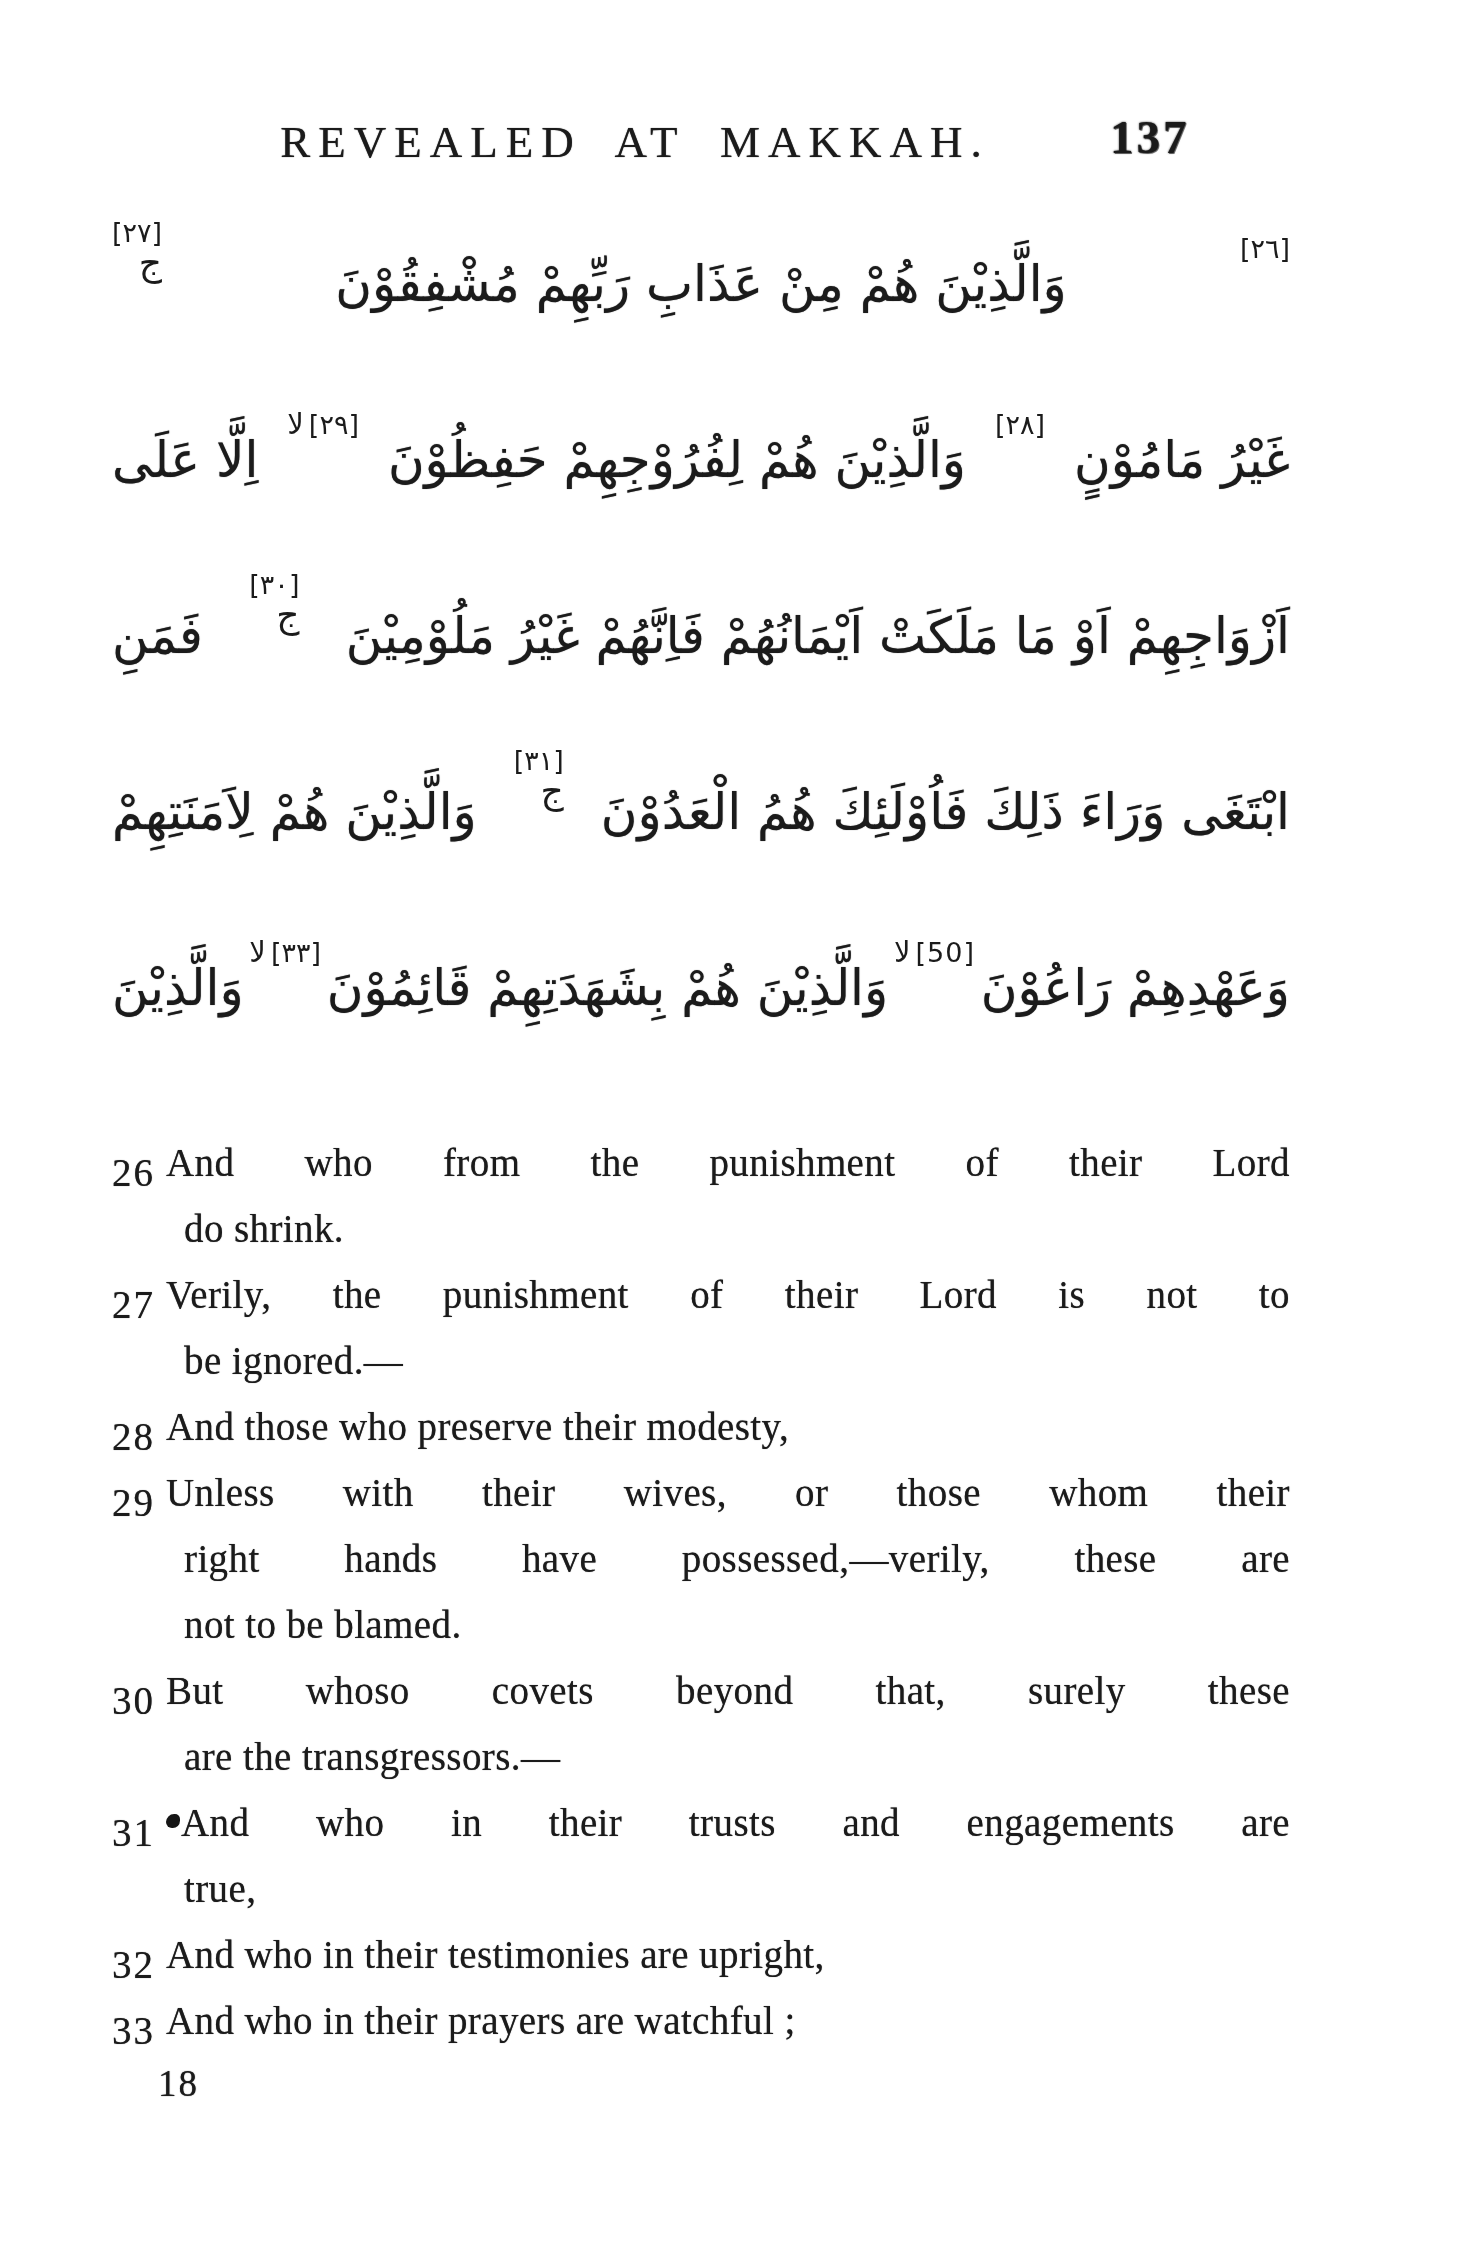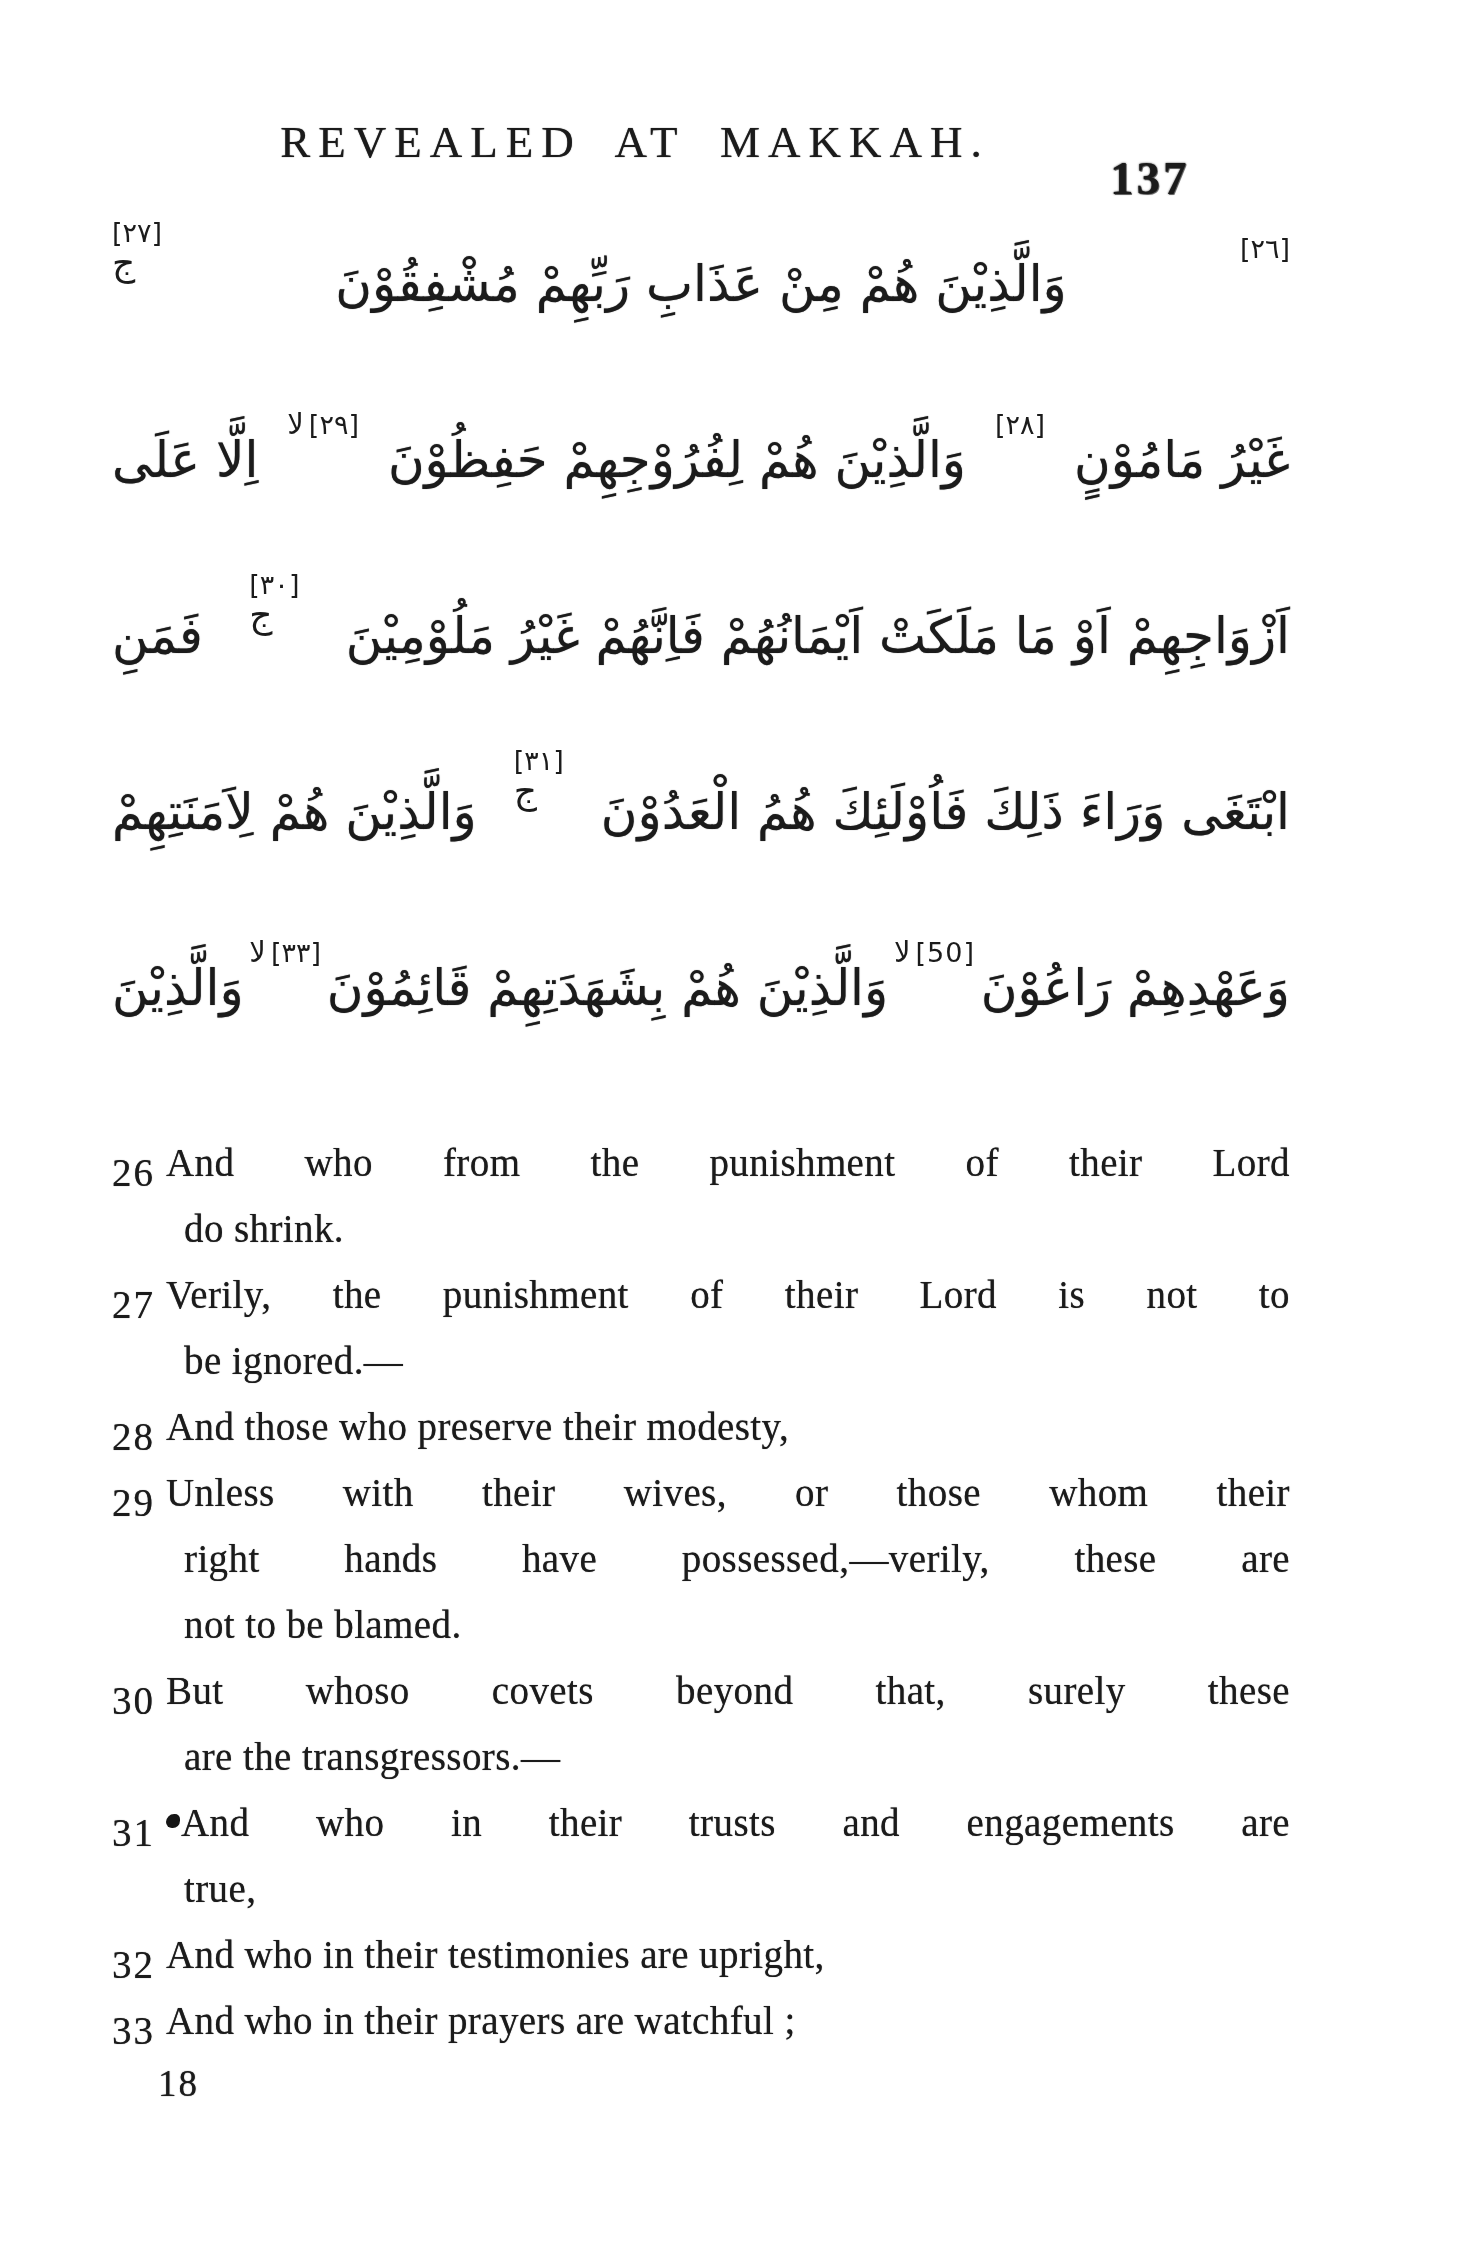--- a/index.html
+++ b/index.html
@@ -12,34 +12,33 @@
   
   .title{
     position:absolute;top:116px;left:255px;width:760px;text-align:center;
     font-size:45px;letter-spacing:8px;word-spacing:16px;white-space:nowrap;
     text-shadow:0 0 1px rgba(0,0,0,.75);
   }
   .pagenum{
     position:absolute;top:110px;left:1110px;
     font-size:47px;font-weight:bold;letter-spacing:3px;
     text-shadow:0 0 2px rgba(0,0,0,.85), 1px 1px 0 rgba(0,0,0,.5);
-    margin-top:41px;
   }
   
   .arabic{
     position:absolute;top:196px;left:112px;width:1178px;
     direction:rtl;font-family:"DejaVu Sans", sans-serif;
   }
   .aline{
     display:flex;justify-content:space-between;align-items:center;
     height:176px;font-size:50px;
   }
   .aseg{white-space:nowrap;text-shadow:0 0 1px rgba(0,0,0,.6);}
   .marker{
-    display:inline-flex;flex-direction:column;align-items:flex-end;
+    display:inline-flex;flex-direction:column;align-items:flex-start;
     transform:translateY(-36px);
   }
   .marker.side{flex-direction:row;align-items:baseline;gap:5px;transform:translateY(-36px);}
   .mnum{font-size:27px;letter-spacing:1px;}
   .mpause{font-size:36px;line-height:.85;}
   .marker.side .mpause{font-size:29px;}
   
   .english{position:absolute;top:1140px;left:112px;width:1178px;font-size:39px;letter-spacing:.4px;}
   .erow{position:relative;height:66px;text-shadow:0 0 .8px rgba(0,0,0,.7);}
   .vnum{position:absolute;left:0;top:10px;width:50px;letter-spacing:2px;}

